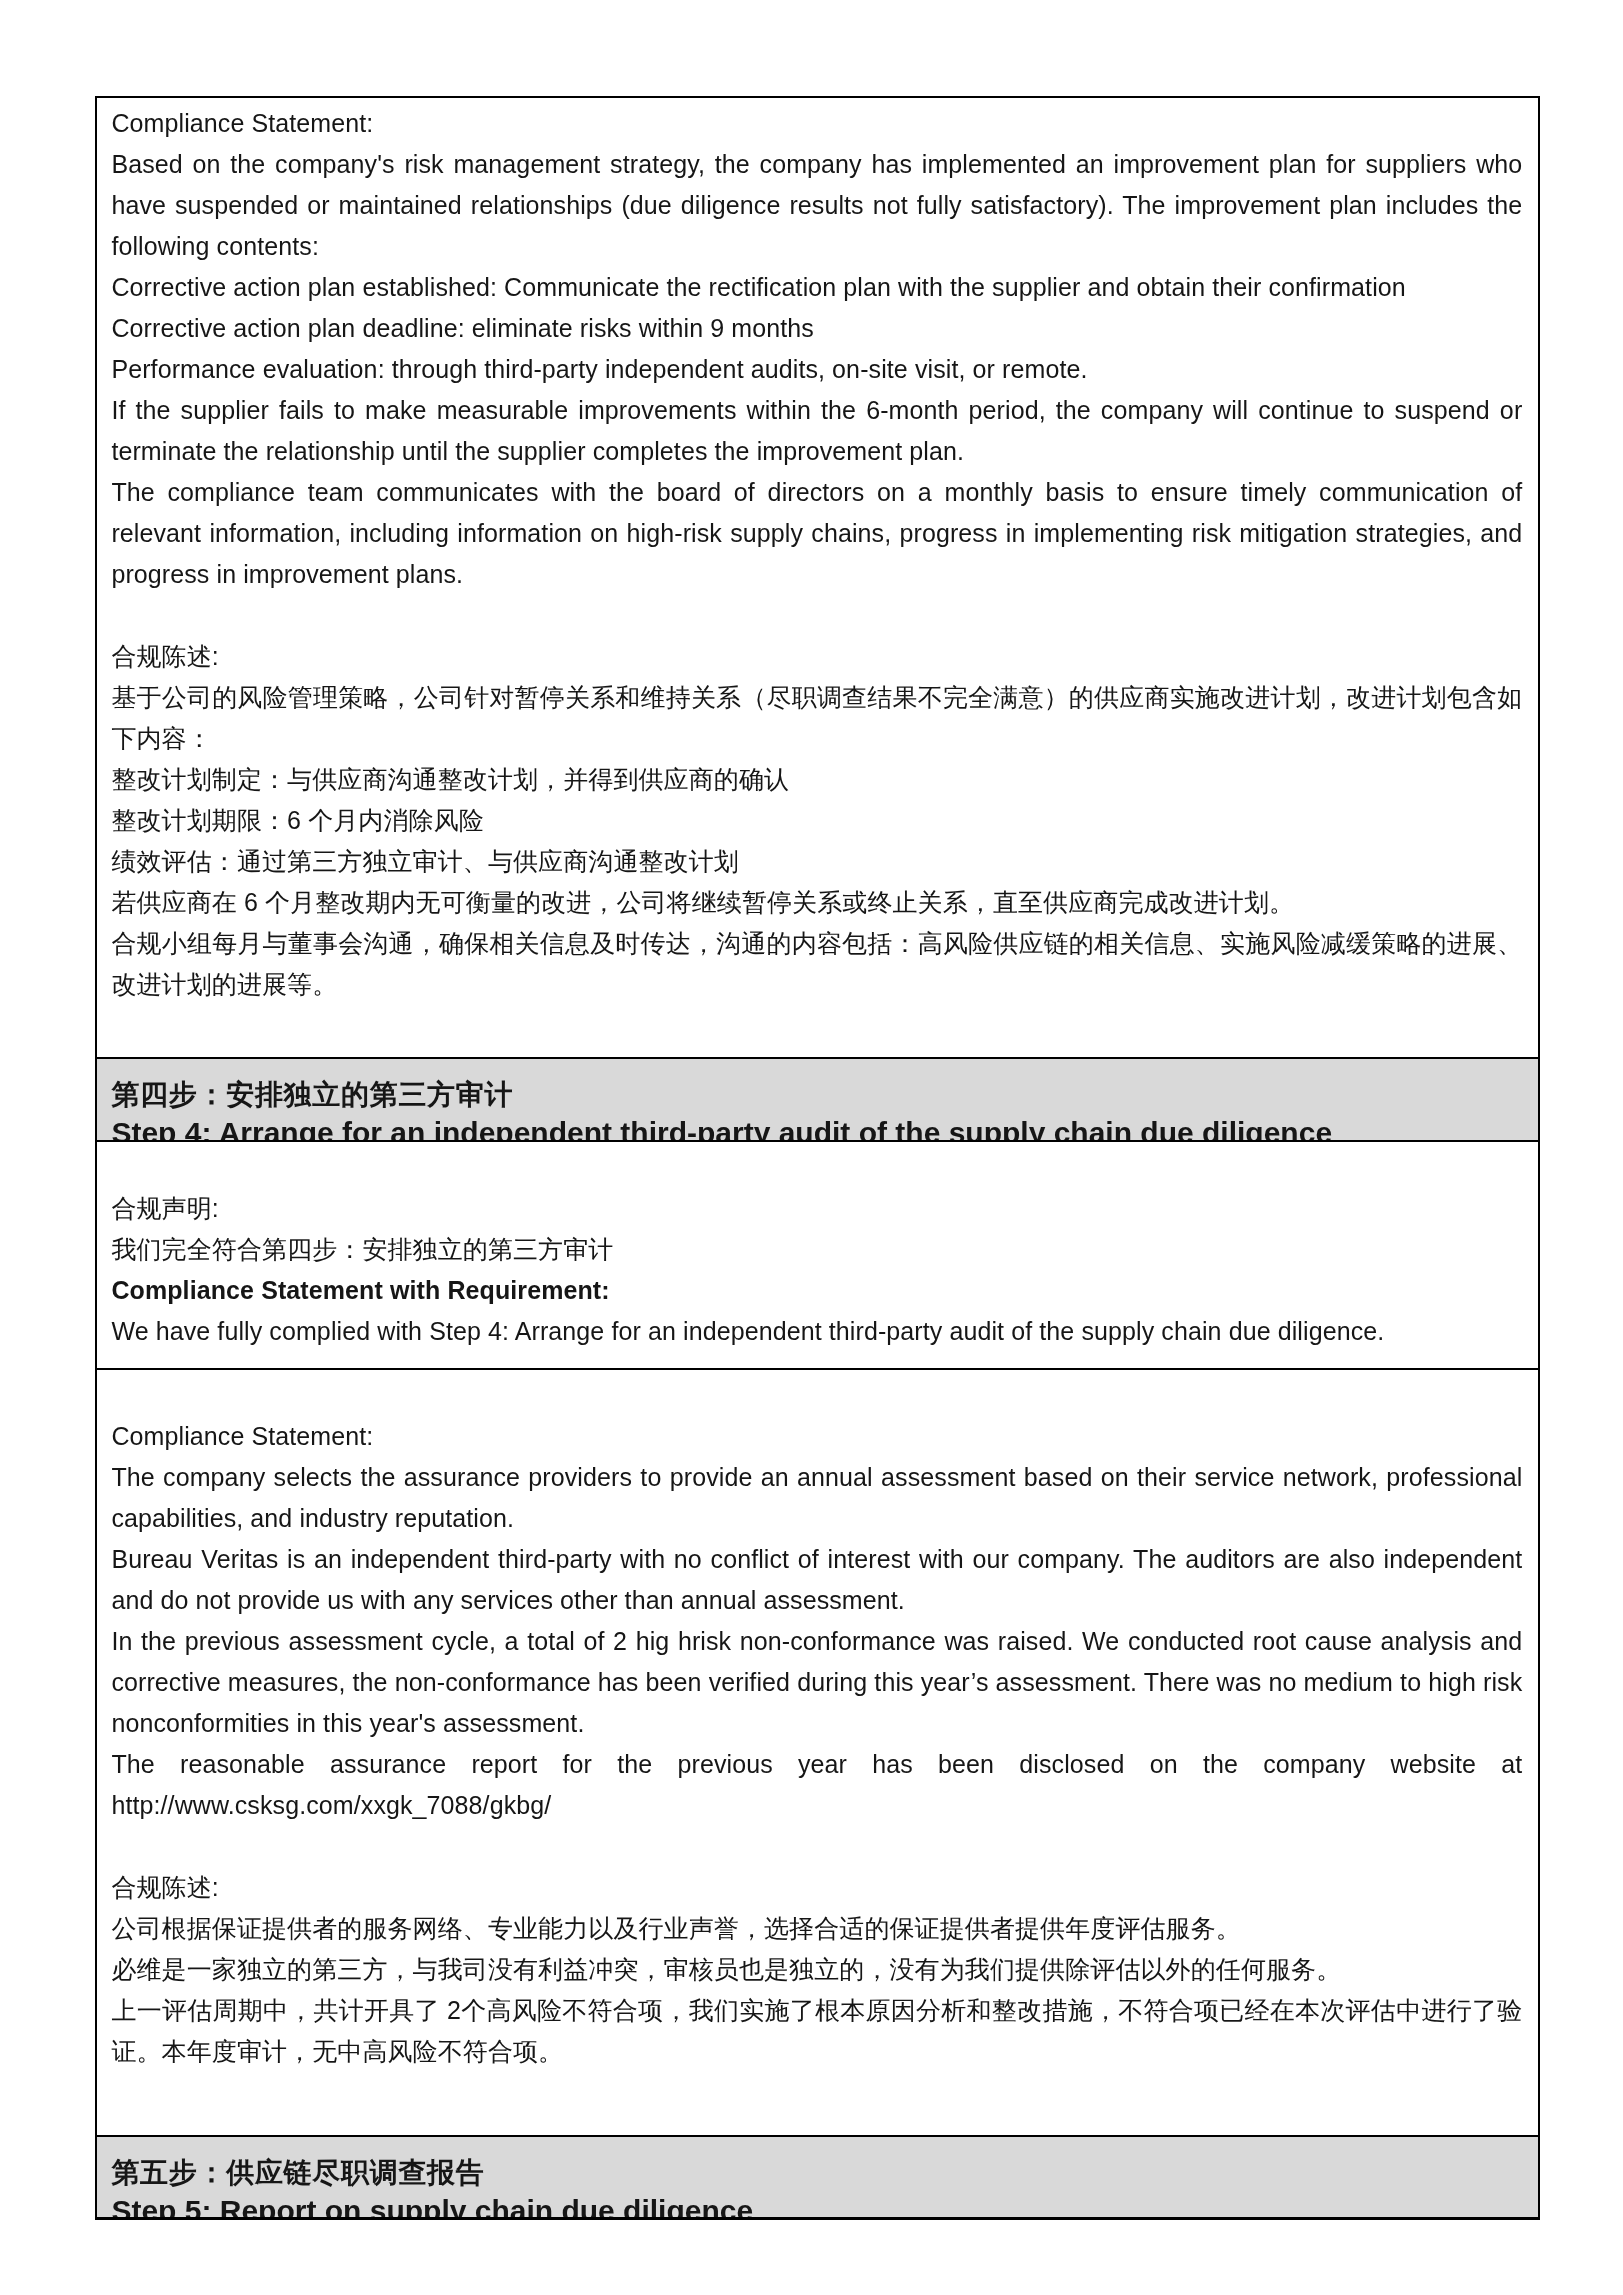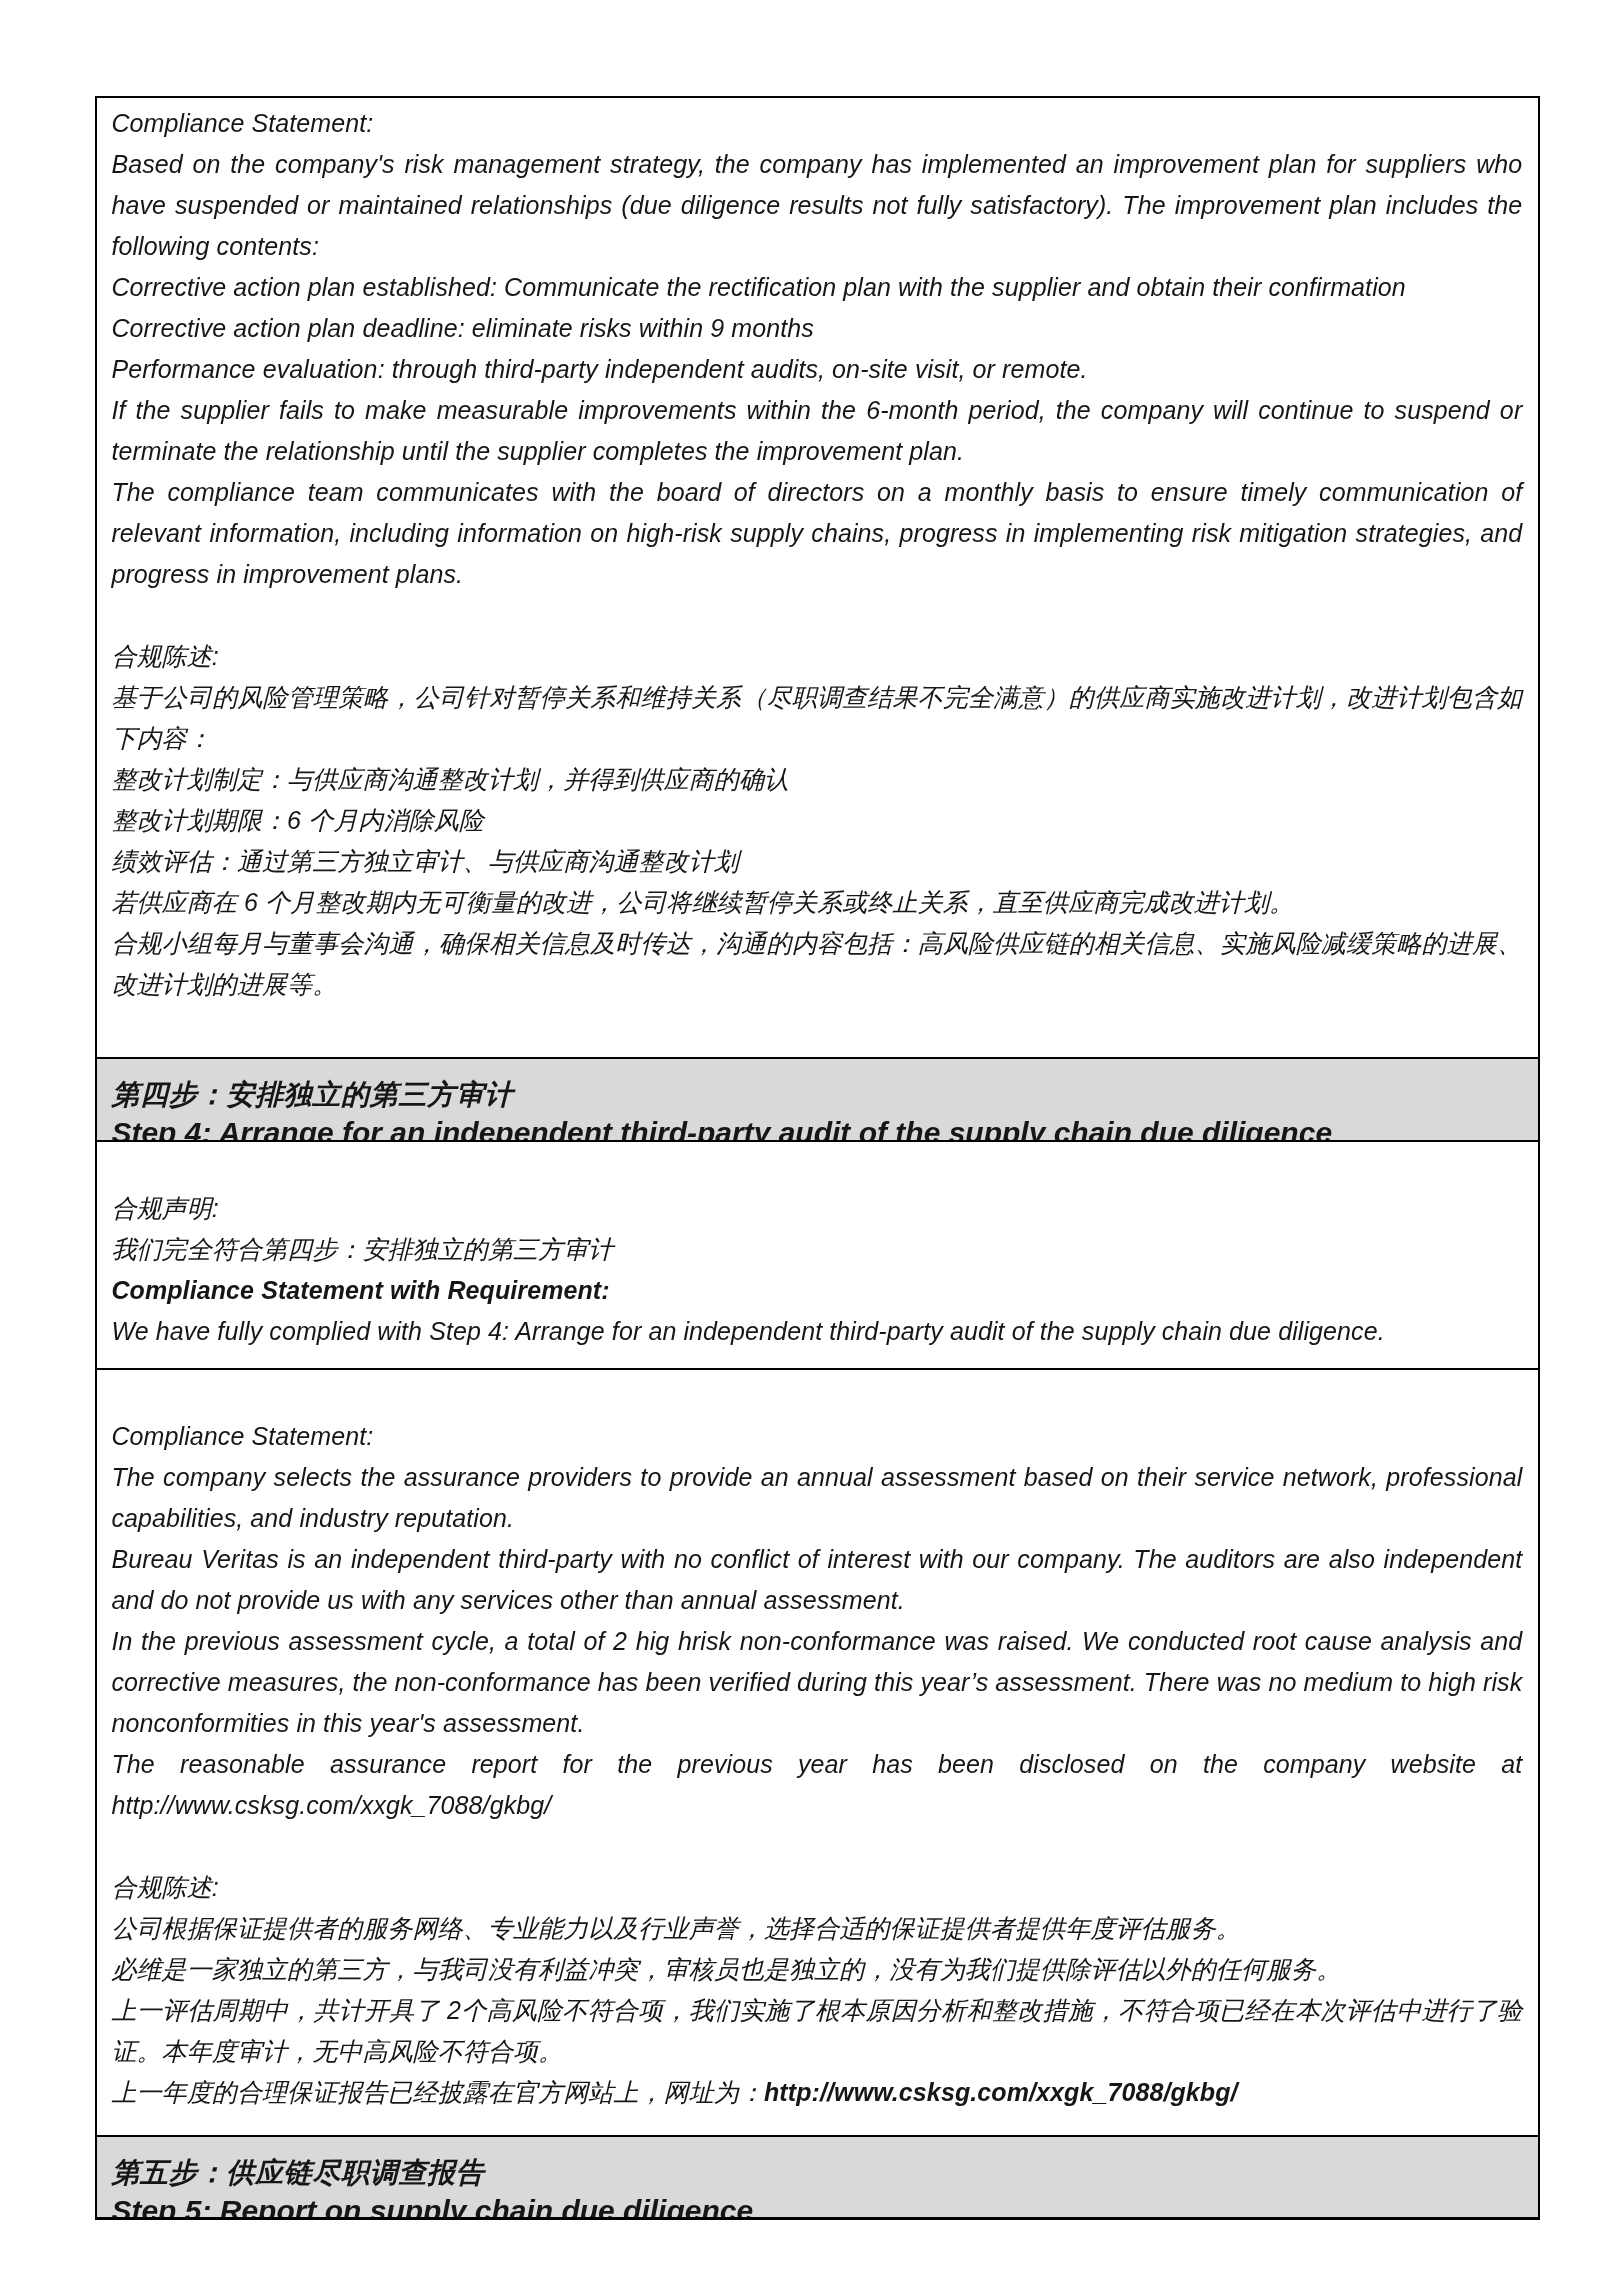--- a/index.html
+++ b/index.html
@@ -16,21 +16,20 @@
   }
   .doc-table {
     position: absolute;
     left: 95px;
     top: 96px;
     width: 1445px;
     box-sizing: border-box;
     border: 2.6px solid #000000;
     border-bottom-width: 3.9px;
     background: #ffffff;
-    font-style: italic;
   }
   .row {
     box-sizing: border-box;
     padding: 5.2px 15.7px 0 14.4px;
     overflow: hidden;
   }
   .row + .row {
     border-top: 2.6px solid #000000;
   }
   .row-content-1 { height: 959px; }
@@ -111,21 +110,20 @@
     <p class="p p-single">Compliance Statement:</p>
     <p class="p">The company selects the assurance providers to provide an annual assessment based on their service network, professional capabilities, and industry reputation.</p>
     <p class="p">Bureau Veritas is an independent third-party with no conflict of interest with our company. The auditors are also independent and do not provide us with any services other than annual assessment.</p>
     <p class="p">In the previous assessment cycle, a total of 2 hig hrisk non-conformance was raised. We conducted root cause analysis and corrective measures, the non-conformance has been verified during this year’s assessment. There was no medium to high risk nonconformities in this year's assessment.</p>
     <p class="p">The reasonable assurance report for the previous year has been disclosed on the company website at http://www.csksg.com/xxgk_7088/gkbg/</p>
     <div class="blank-line"></div>
     <p class="p p-single">合规陈述:</p>
     <p class="p">公司根据保证提供者的服务网络、专业能力以及行业声誉，选择合适的保证提供者提供年度评估服务。</p>
     <p class="p">必维是一家独立的第三方，与我司没有利益冲突，审核员也是独立的，没有为我们提供除评估以外的任何服务。</p>
     <p class="p">上一评估周期中，共计开具了 2个高风险不符合项，我们实施了根本原因分析和整改措施，不符合项已经在本次评估中进行了验证。本年度审计，无中高风险不符合项。</p>
-    <p class="p"><span>上一年度的合理保证报告已经披露在官方网站上，网址为：</span><span class="bold">http://www.csksg.com/xxgk_7088/gkbg/</span></p>
   </div>
 
   <div class="row row-header row-header-5">
     <p class="header-line-zh">第五步：供应链尽职调查报告</p>
     <p class="header-line-en">Step 5: Report on supply chain due diligence</p>
   </div>
 
 </div>
 
 

